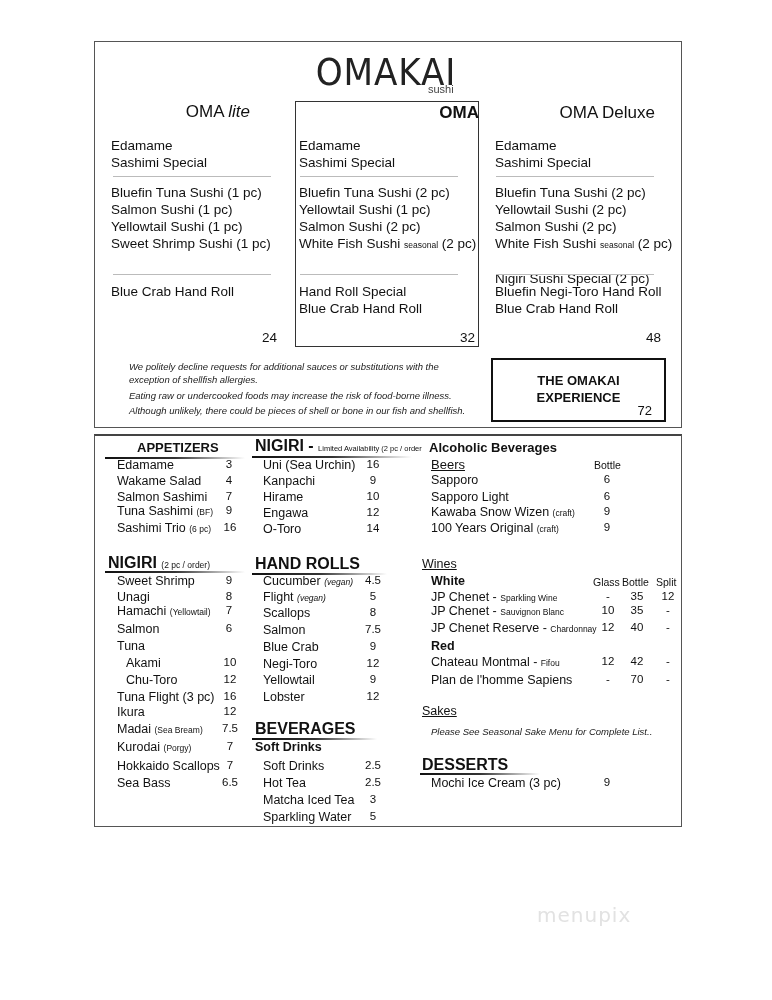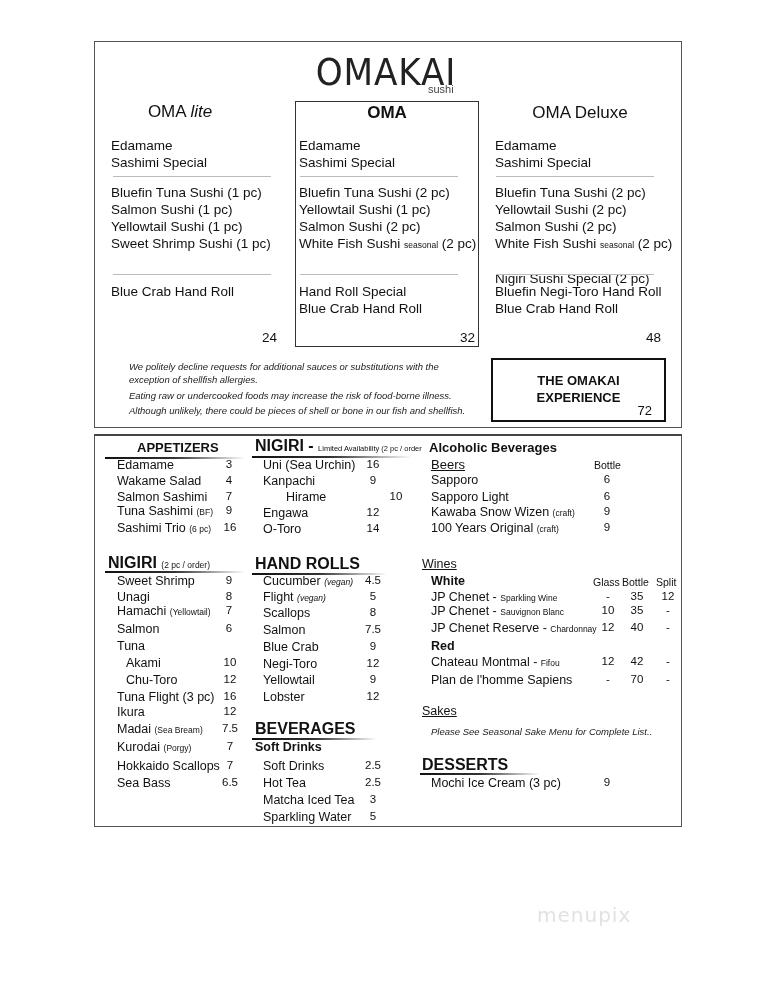--- a/index.html
+++ b/index.html
@@ -2,21 +2,21 @@
 <html><head>
 <meta charset="utf-8">
 <style>
   html, body { margin:0; padding:0; background:#fff; }
   body { width:772px; height:1000px; position:relative; font-family:"Liberation Sans", sans-serif; color:#111; overflow:hidden; }
   .abs { position:absolute; }
   .box1 { left:94px; top:41px; width:588px; height:387px; border:1px solid #555; box-sizing:border-box; }
   .box2 { left:94px; top:434px; width:588px; height:393px; border:1px solid #555; box-sizing:border-box; border-top:2px solid #444; }
   .logo { left:0; width:772px; top:50px; text-align:center; font-size:38px; letter-spacing:1px; font-weight:normal; font-family:"DejaVu Sans", sans-serif; transform:scaleX(0.9); color:#222; }
   .logo-sub { left:428px; top:83px; font-size:11px; color:#444; }
-  .tier-title { font-size:17px; text-align:center; }
+  .tier-title { font-size:17px; text-align:right; }
   .oma-box { left:295px; top:101px; width:184px; height:246px; border:1.5px solid #333; box-sizing:border-box; }
   .item { font-size:13.5px; line-height:17px; white-space:nowrap; }
   .small { font-size:8.5px; }
   .hr { height:1px; background:#bbb; }
   .price { font-size:13.5px; }
   .note { font-size:9.5px; font-style:italic; color:#222; line-height:13px; }
   .exp-box { left:491px; top:358px; width:175px; height:64px; border:2px solid #111; box-sizing:border-box; text-align:center; font-weight:bold; font-size:13px; line-height:17px; padding-top:12px; }
   .sec { font-weight:bold; font-size:16px; }
   .sec-line { height:2px; background:linear-gradient(to right, #111 0%, #333 50%, rgba(0,0,0,0) 100%); }
   .row { position:absolute; font-size:12.5px; white-space:nowrap; }
@@ -122,21 +122,21 @@
 <div class="row" style="left:117px;top:705px;"><span>Ikura</span><span class="p" style="left:101px;">12</span></div>
 <div class="row" style="left:117px;top:722px;"><span>Madai </span><span class="small">(Sea Bream)</span><span class="p" style="left:101px;">7.5</span></div>
 <div class="row" style="left:117px;top:740px;"><span>Kurodai </span><span class="small">(Porgy)</span><span class="p" style="left:101px;">7</span></div>
 <div class="row" style="left:117px;top:759px;"><span>Hokkaido Scallops</span><span class="p" style="left:101px;">7</span></div>
 <div class="row" style="left:117px;top:776px;"><span>Sea Bass</span><span class="p" style="left:101px;">6.5</span></div>
 
 <div class="abs sec" style="left:255px;top:437px;"><span>NIGIRI - </span><span style="font-weight:normal;font-size:7.5px;">Limited Availability (2 pc / order</span></div>
 <div class="abs sec-line" style="left:252px;top:456px;width:160px;"></div>
 <div class="row" style="left:263px;top:458px;"><span>Uni (Sea Urchin)</span><span class="p" style="left:98px;">16</span></div>
 <div class="row" style="left:263px;top:474px;"><span>Kanpachi</span><span class="p" style="left:98px;">9</span></div>
-<div class="row" style="left:263px;top:490px;margin-left:23px;"><span>Hirame</span><span class="p" style="left:98px;">10</span></div>
+<div class="row" style="left:263px;top:490px;"><span>Hirame</span><span class="p" style="left:98px;">10</span></div>
 <div class="row" style="left:263px;top:506px;"><span>Engawa</span><span class="p" style="left:98px;">12</span></div>
 <div class="row" style="left:263px;top:522px;"><span>O-Toro</span><span class="p" style="left:98px;">14</span></div>
 
 <div class="abs sec" style="left:255px;top:555px;">HAND ROLLS</div>
 <div class="abs sec-line" style="left:252px;top:573px;width:135px;"></div>
 <div class="row" style="left:263px;top:574px;"><span>Cucumber </span><i class="small">(vegan)</i><span class="p" style="left:98px;">4.5</span></div>
 <div class="row" style="left:263px;top:590px;"><span>Flight </span><i class="small">(vegan)</i><span class="p" style="left:98px;">5</span></div>
 <div class="row" style="left:263px;top:606px;"><span>Scallops</span><span class="p" style="left:98px;">8</span></div>
 <div class="row" style="left:263px;top:623px;"><span>Salmon</span><span class="p" style="left:98px;">7.5</span></div>
 <div class="row" style="left:263px;top:640px;"><span>Blue Crab</span><span class="p" style="left:98px;">9</span></div>

